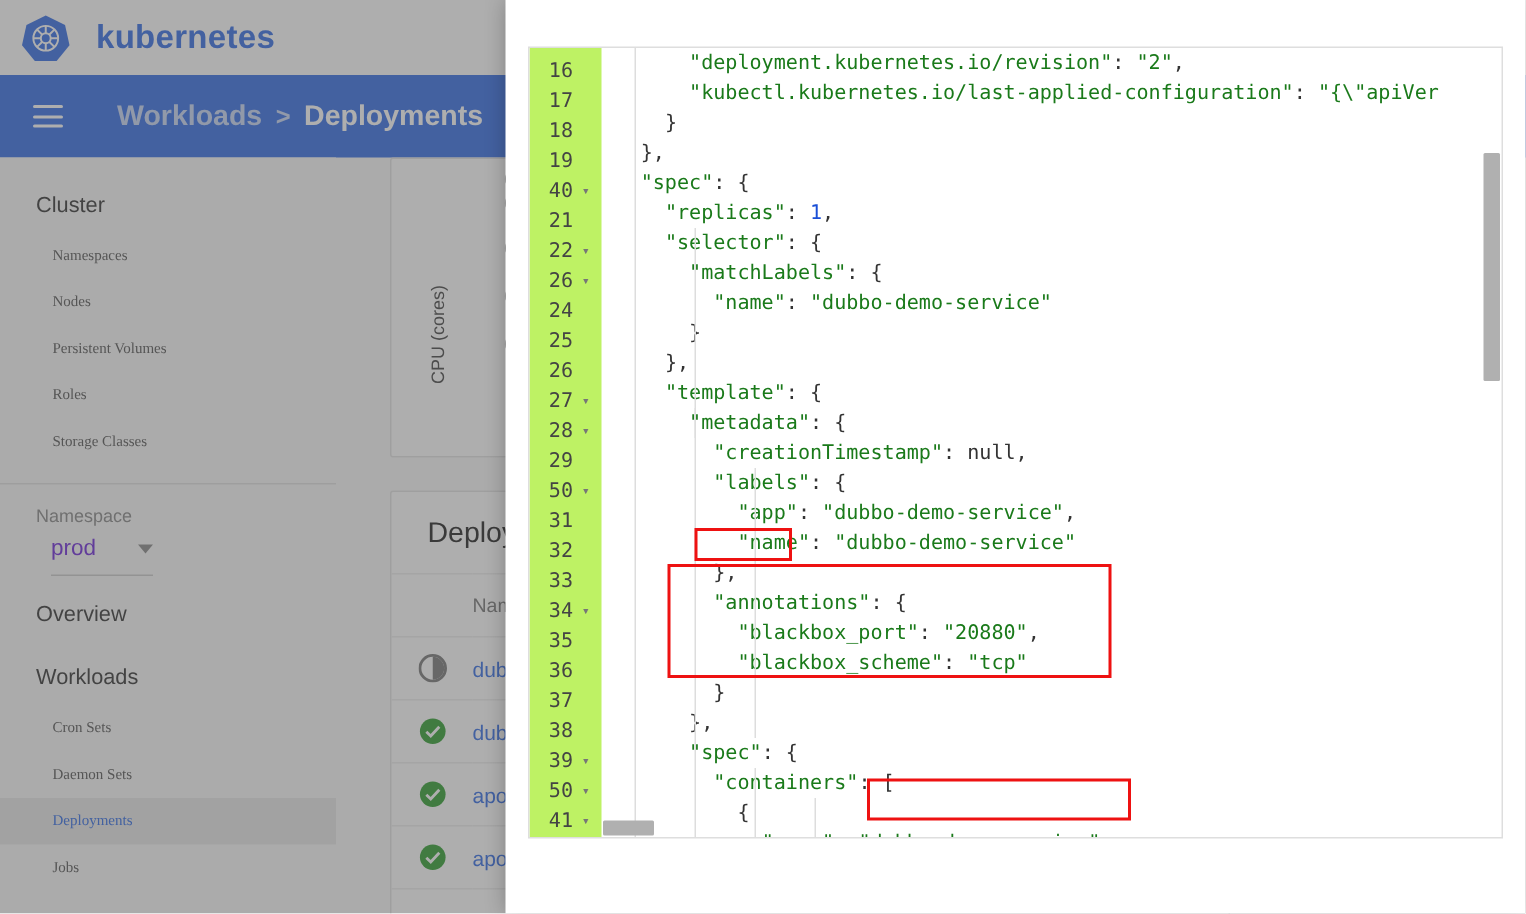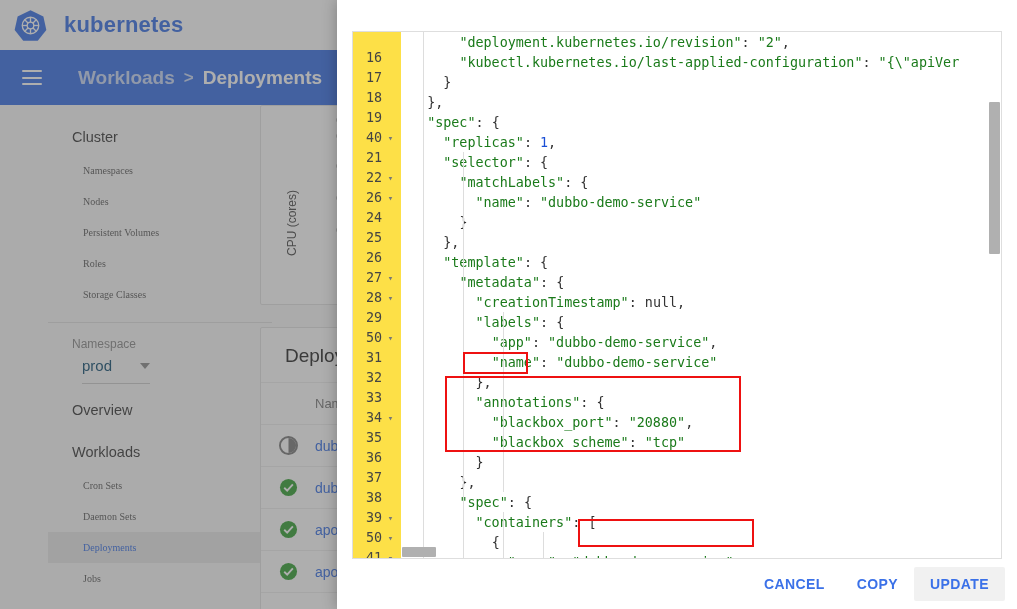--- a/index.html
+++ b/index.html
@@ -32,32 +32,32 @@
   .hamburger { width: 20px; height: 15px; display: flex; flex-direction: column;
     justify-content: space-between; flex: 0 0 20px; }
   .hamburger i { display: block; height: 2px; background: #fff; border-radius: 1px; }
   .crumbs { margin-left: 36px; display: flex; align-items: center; font-size: 19px; }
   .crumb-parent { color: #c7d6f6; font-weight: bold; }
   .crumb-sep { margin: 0 9px; color: #c7d6f6; font-weight: bold; font-size: 17px; }
   .crumb-cur { color: #ffffff; font-weight: bold; }
 
   .sidebar {
     position: absolute; left: 0; top: 105px; width: 224px; height: 504px;
-    background: #fafafa; padding-top: 14px; overflow: hidden; margin-left: 48px;
+    background: #fafafa; padding-top: 14px; overflow: hidden;
   }
   .nav-group { font-size: 14.5px; color: #333; padding: 10px 0 10px 24px; font-weight: 400; }
   .nav-item {
     font-size: 10px; color: #555; padding: 10px 0 10px 35px; font-family: Liberation Serif, serif;
   }
   .nav-item.active { background: #e8e8e8; color: #326ce5; }
   .nav-divider { height: 1px; background: #e0e0e0; margin: 12px 0 10px 0; width: 224px; }
   .ns-label { font-size: 12px; color: #888; padding: 4px 0 6px 24px; }
   .ns-select {
     margin-left: 34px; width: 68px; display: flex; align-items: center;
-    justify-content: space-between; font-size: 15px; color: #0c4a6e;
+    justify-content: space-between; font-size: 15px; color: #6d28d9;
     border-bottom: 1px solid #ccc; padding-bottom: 9px;
   }
   .caret { width: 0; height: 0; border-left: 5px solid transparent;
     border-right: 5px solid transparent; border-top: 6px solid #888; }
 
   .content { position: absolute; left: 224px; top: 105px; right: 0; bottom: 0; }
 
   
   .card {
     position: absolute; background: #ffffff; border: 1px solid #e3e3e3;
@@ -102,22 +102,22 @@
   #editor-wrap {
     position: absolute; left: 15px; top: 31px; width: 650px; height: 528px;
     border: 1px solid #dedede; background: #fff; overflow: hidden;
   }
   #editor {
     position: absolute; inset: 0; display: flex;
     font-family: "DejaVu Sans Mono", "Liberation Mono", monospace;
     font-size: 13.4px; line-height: 20px;
   }
   #gutter {
-    width: 48px; flex: 0 0 48px; background: #fde047; color: #444;
-    text-align: right; padding-top: 16px; position: relative; z-index: 2;
+    width: 48px; flex: 0 0 48px; background: #bef264; color: #444;
+    text-align: right; padding-top: 6px; position: relative; z-index: 2;
   }
   .gln {
     height: 20px; line-height: 20px; padding-right: 5px;
     display: flex; justify-content: flex-end; align-items: center;
   }
   .gnum { }
   .fold {
     width: 11px; margin-left: 3px; text-align: center; color: #777; font-size: 9px;
     line-height: 20px;
   }
@@ -407,23 +407,18 @@
               <span class="gnum">42</span>
               <span class="fold empty">▾</span>
             </div>
           </div>
         <div id="code"><div class="cline"><span class="pun"> </span><span class="pun"> </span><span class="pun"> </span><span class="pun"> </span><span class="pun"> </span><span class="pun"> </span><span class="str">"deployment.kubernetes.io/revision"</span><span class="pun">:</span><span class="pun"> </span><span class="str">"2"</span><span class="pun">,</span></div><div class="cline"><span class="pun"> </span><span class="pun"> </span><span class="pun"> </span><span class="pun"> </span><span class="pun"> </span><span class="pun"> </span><span class="str">"kubectl.kubernetes.io/last-applied-configuration"</span><span class="pun">:</span><span class="pun"> </span><span class="str">"{\"apiVer</span></div><div class="cline"><span class="pun"> </span><span class="pun"> </span><span class="pun"> </span><span class="pun"> </span><span class="pun">}</span></div><div class="cline"><span class="pun"> </span><span class="pun"> </span><span class="pun">}</span><span class="pun">,</span></div><div class="cline"><span class="pun"> </span><span class="pun"> </span><span class="str">"spec"</span><span class="pun">:</span><span class="pun"> </span><span class="pun">{</span></div><div class="cline"><span class="pun"> </span><span class="pun"> </span><span class="pun"> </span><span class="pun"> </span><span class="str">"replicas"</span><span class="pun">:</span><span class="pun"> </span><span class="num">1</span><span class="pun">,</span></div><div class="cline"><span class="pun"> </span><span class="pun"> </span><span class="pun"> </span><span class="pun"> </span><span class="str">"selector"</span><span class="pun">:</span><span class="pun"> </span><span class="pun">{</span></div><div class="cline"><span class="pun"> </span><span class="pun"> </span><span class="pun"> </span><span class="pun"> </span><span class="pun"> </span><span class="pun"> </span><span class="str">"matchLabels"</span><span class="pun">:</span><span class="pun"> </span><span class="pun">{</span></div><div class="cline"><span class="pun"> </span><span class="pun"> </span><span class="pun"> </span><span class="pun"> </span><span class="pun"> </span><span class="pun"> </span><span class="pun"> </span><span class="pun"> </span><span class="str">"name"</span><span class="pun">:</span><span class="pun"> </span><span class="str">"dubbo-demo-service"</span></div><div class="cline"><span class="pun"> </span><span class="pun"> </span><span class="pun"> </span><span class="pun"> </span><span class="pun"> </span><span class="pun"> </span><span class="pun">}</span></div><div class="cline"><span class="pun"> </span><span class="pun"> </span><span class="pun"> </span><span class="pun"> </span><span class="pun">}</span><span class="pun">,</span></div><div class="cline"><span class="pun"> </span><span class="pun"> </span><span class="pun"> </span><span class="pun"> </span><span class="str">"template"</span><span class="pun">:</span><span class="pun"> </span><span class="pun">{</span></div><div class="cline"><span class="pun"> </span><span class="pun"> </span><span class="pun"> </span><span class="pun"> </span><span class="pun"> </span><span class="pun"> </span><span class="str">"metadata"</span><span class="pun">:</span><span class="pun"> </span><span class="pun">{</span></div><div class="cline"><span class="pun"> </span><span class="pun"> </span><span class="pun"> </span><span class="pun"> </span><span class="pun"> </span><span class="pun"> </span><span class="pun"> </span><span class="pun"> </span><span class="str">"creationTimestamp"</span><span class="pun">:</span><span class="pun"> </span><span class="pun">n</span><span class="pun">u</span><span class="pun">l</span><span class="pun">l</span><span class="pun">,</span></div><div class="cline"><span class="pun"> </span><span class="pun"> </span><span class="pun"> </span><span class="pun"> </span><span class="pun"> </span><span class="pun"> </span><span class="pun"> </span><span class="pun"> </span><span class="str">"labels"</span><span class="pun">:</span><span class="pun"> </span><span class="pun">{</span></div><div class="cline"><span class="pun"> </span><span class="pun"> </span><span class="pun"> </span><span class="pun"> </span><span class="pun"> </span><span class="pun"> </span><span class="pun"> </span><span class="pun"> </span><span class="pun"> </span><span class="pun"> </span><span class="str">"app"</span><span class="pun">:</span><span class="pun"> </span><span class="str">"dubbo-demo-service"</span><span class="pun">,</span></div><div class="cline"><span class="pun"> </span><span class="pun"> </span><span class="pun"> </span><span class="pun"> </span><span class="pun"> </span><span class="pun"> </span><span class="pun"> </span><span class="pun"> </span><span class="pun"> </span><span class="pun"> </span><span class="str">"name"</span><span class="pun">:</span><span class="pun"> </span><span class="str">"dubbo-demo-service"</span></div><div class="cline"><span class="pun"> </span><span class="pun"> </span><span class="pun"> </span><span class="pun"> </span><span class="pun"> </span><span class="pun"> </span><span class="pun"> </span><span class="pun"> </span><span class="pun">}</span><span class="pun">,</span></div><div class="cline"><span class="pun"> </span><span class="pun"> </span><span class="pun"> </span><span class="pun"> </span><span class="pun"> </span><span class="pun"> </span><span class="pun"> </span><span class="pun"> </span><span class="str">"annotations"</span><span class="pun">:</span><span class="pun"> </span><span class="pun">{</span></div><div class="cline"><span class="pun"> </span><span class="pun"> </span><span class="pun"> </span><span class="pun"> </span><span class="pun"> </span><span class="pun"> </span><span class="pun"> </span><span class="pun"> </span><span class="pun"> </span><span class="pun"> </span><span class="str">"blackbox_port"</span><span class="pun">:</span><span class="pun"> </span><span class="str">"20880"</span><span class="pun">,</span></div><div class="cline"><span class="pun"> </span><span class="pun"> </span><span class="pun"> </span><span class="pun"> </span><span class="pun"> </span><span class="pun"> </span><span class="pun"> </span><span class="pun"> </span><span class="pun"> </span><span class="pun"> </span><span class="str">"blackbox_scheme"</span><span class="pun">:</span><span class="pun"> </span><span class="str">"tcp"</span></div><div class="cline"><span class="pun"> </span><span class="pun"> </span><span class="pun"> </span><span class="pun"> </span><span class="pun"> </span><span class="pun"> </span><span class="pun"> </span><span class="pun"> </span><span class="pun">}</span></div><div class="cline"><span class="pun"> </span><span class="pun"> </span><span class="pun"> </span><span class="pun"> </span><span class="pun"> </span><span class="pun"> </span><span class="pun">}</span><span class="pun">,</span></div><div class="cline"><span class="pun"> </span><span class="pun"> </span><span class="pun"> </span><span class="pun"> </span><span class="pun"> </span><span class="pun"> </span><span class="str">"spec"</span><span class="pun">:</span><span class="pun"> </span><span class="pun">{</span></div><div class="cline"><span class="pun"> </span><span class="pun"> </span><span class="pun"> </span><span class="pun"> </span><span class="pun"> </span><span class="pun"> </span><span class="pun"> </span><span class="pun"> </span><span class="str">"containers"</span><span class="pun">:</span><span class="pun"> </span><span class="pun">[</span></div><div class="cline"><span class="pun"> </span><span class="pun"> </span><span class="pun"> </span><span class="pun"> </span><span class="pun"> </span><span class="pun"> </span><span class="pun"> </span><span class="pun"> </span><span class="pun"> </span><span class="pun"> </span><span class="pun">{</span></div><div class="cline"><span class="pun"> </span><span class="pun"> </span><span class="pun"> </span><span class="pun"> </span><span class="pun"> </span><span class="pun"> </span><span class="pun"> </span><span class="pun"> </span><span class="pun"> </span><span class="pun"> </span><span class="pun"> </span><span class="pun"> </span><span class="str">"name"</span><span class="pun">:</span><span class="pun"> </span><span class="str">"dubbo-demo-service"</span><span class="pun">,</span></div><div class="guide" style="left: 22px; top: 0px; height: 540px;"></div><div class="guide" style="left: 62px; top: 120px; height: 140px;"></div><div class="guide" style="left: 62px; top: 240px; height: 300px;"></div><div class="guide" style="left: 102px; top: 280px; height: 180px;"></div><div class="guide" style="left: 102px; top: 480px; height: 60px;"></div><div class="guide" style="left: 142px; top: 500px; height: 40px;"></div></div>
       </div>
       <div id="vscroll"></div>
       <div id="hscroll"></div>
     </div>
 
-    <div id="modal-actions">
-      <button class="mbtn">CANCEL</button>
-      <button class="mbtn">COPY</button>
-      <button class="mbtn hover">UPDATE</button>
-    </div>
   </div>
 
 <div class="redbox" style="left: 463px; top: 352px; width: 65px; height: 22px; border-color: rgb(238, 17, 17);"></div>
     <div class="redbox" style="left: 445px; top: 376px; width: 296px; height: 76px; border-color: rgb(238, 17, 17);"></div>
     <div class="redbox" style="left: 578px; top: 519px; width: 176px; height: 28px; border-color: rgb(238, 17, 17);"></div>
   </div>
 
 </body></html>

